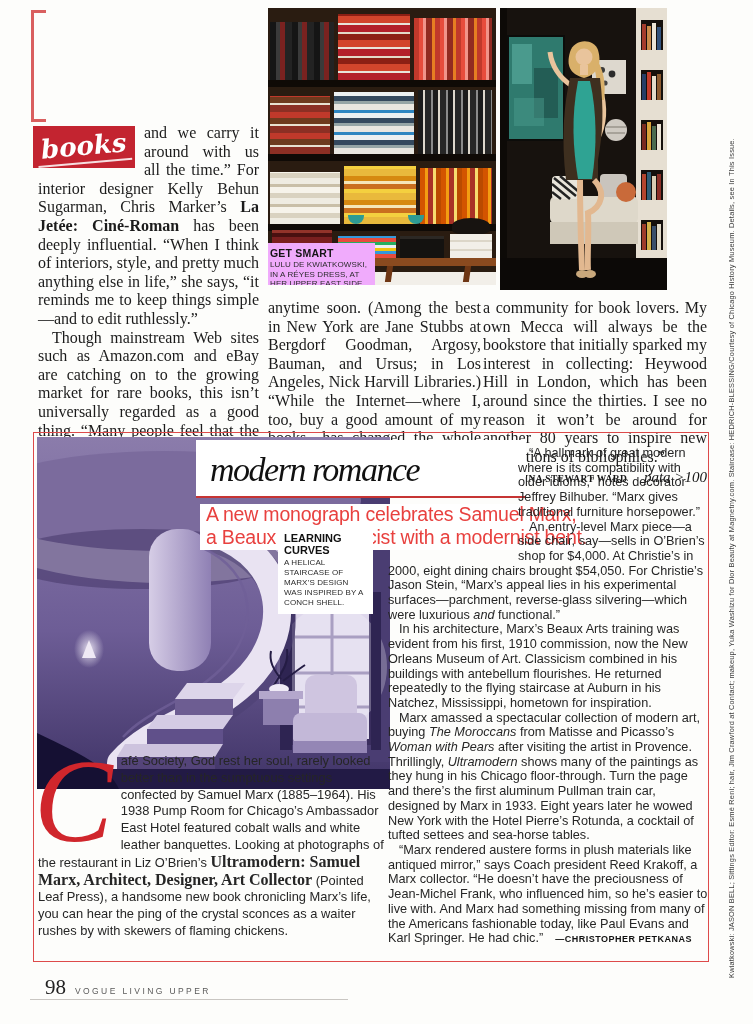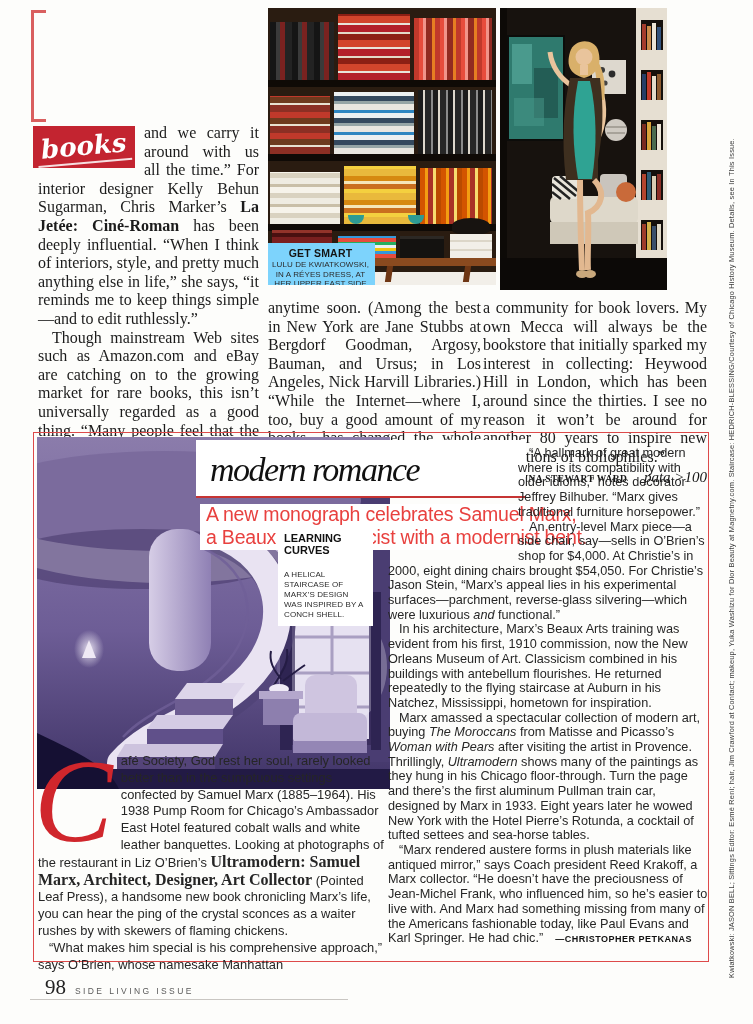--- a/index.html
+++ b/index.html
@@ -47,43 +47,43 @@
   .bowl{position:absolute;width:16px;height:9px;background:#2e9b94;border-radius:0 0 8px 8px;}
   .benchtop{position:absolute;left:0;top:250px;width:228px;height:8px;background:#8a4a1f;}
   .bench-leg{position:absolute;top:258px;width:6px;height:16px;background:#6e3614;transform:skewX(-8deg);}
   .pb-floor{position:absolute;left:0;top:264px;width:228px;height:13px;background:#f2efe9;}
   .it-redstack{left:4px;top:222px;width:60px;height:28px;background:repeating-linear-gradient(0deg,#7a1f1f 0 6px,#4a1010 6px 10px,#93332a 10px 15px);}
   .it-mags{left:70px;top:228px;width:58px;height:22px;background:repeating-linear-gradient(0deg,#e74c3c 0 4px,#3498db 4px 7px,#f1c40f 7px 10px,#ecf0f1 10px 13px,#27ae60 13px 16px);}
   .it-box{left:132px;top:228px;width:44px;height:22px;background:#141210;border-top:3px solid #2c2824;}
   .it-white{left:182px;top:226px;width:42px;height:24px;background:repeating-linear-gradient(0deg,#f2efe8 0 7px,#dcd6c8 7px 9px);}
   .it-bag{left:184px;top:210px;width:38px;height:16px;background:#171310;border-radius:50% 50% 25% 25%;}
 
-  .caption-gs{position:absolute;left:0;top:235px;width:107px;height:42px;background:#7dd3fc;
-              padding:4px 4px 0 2px;box-sizing:border-box;font-family:"Liberation Sans",sans-serif;text-align:center;}
+  .caption-gs{position:absolute;left:0;top:235px;width:107px;height:42px;background:#f0abfc;
+              padding:4px 4px 0 2px;box-sizing:border-box;font-family:"Liberation Sans",sans-serif;}
   .cap-title{font-size:10.5px;font-weight:800;letter-spacing:.2px;color:#141414;}
   .cap-body{font-size:8px;line-height:9.6px;letter-spacing:.1px;color:#2b2b2b;margin-top:1px;}
 
   
   .photo-woman{position:absolute;left:500px;top:8px;width:167px;height:282px;background:#17120e;overflow:hidden;}
 
   
   .feature-border{position:absolute;left:33px;top:432px;width:676px;height:530px;border:1.5px solid #dd4a4a;box-sizing:border-box;}
   .photo-stairs{position:absolute;left:37px;top:437px;width:353px;height:352px;overflow:hidden;}
   .mr-headbox{position:absolute;left:196px;top:440px;width:330px;height:58px;background:#fff;
               border-bottom:2.5px solid #c63434;box-sizing:border-box;display:flex;align-items:flex-end;padding:0 0 2px 14px;}
   .mr-head{font-family:"Liberation Serif",serif;font-style:italic;font-size:34px;line-height:48px;
            letter-spacing:-1.5px;color:#111;white-space:nowrap;}
   .mr-sub{position:absolute;left:200px;top:504px;}
   .sub-line{display:table;background:#fff;padding:0 6px 2px 6px;color:#e8413f;
             font-family:"Liberation Sans",sans-serif;font-size:19.5px;line-height:21px;letter-spacing:-.2px;}
   .learning{position:absolute;left:278px;top:527px;width:95px;background:#fff;padding:5px 5px 6px 6px;
             box-sizing:border-box;font-family:"Liberation Sans",sans-serif;}
   .lc-title{font-size:11px;font-weight:800;line-height:12px;color:#111;}
   .lc-title span{display:block;}
-  .lc-body{font-size:8px;line-height:10px;color:#2b2b2b;margin-top:14px;letter-spacing:.1px;}
+  .lc-body{font-size:8px;line-height:10px;color:#2b2b2b;margin-top:2px;letter-spacing:.1px;}
 
   .sans{margin:0;font-family:"Liberation Sans",sans-serif;font-size:12.7px;line-height:14.7px;color:#262626;}
   .sans.ind{text-indent:11px;}
   .fcol-right{position:absolute;left:388px;top:446px;width:320px;}
   .fcol-right .spacer{float:left;width:130px;height:115px;}
   .fcol-left{position:absolute;left:38px;top:753px;width:347px;}
   .fcol-left .sans{font-size:12.9px;line-height:16.8px;}
   .dropcap{float:left;font-family:"Liberation Serif",serif;font-style:italic;font-size:118px;line-height:90px;
            color:#d0262c;margin:4px 8px 0 -4px;height:86px;}
   .boldbook{font-family:"Liberation Serif",serif;font-weight:700;font-size:16px;}
@@ -331,24 +331,23 @@
     <p class="sans ind">“A hallmark of great modern where is its compatibility with older idioms,” notes decorator Jeffrey Bilhuber. “Marx gives traditional furniture horsepower.”</p>
     <p class="sans ind"><span>An entry-level Marx piece—a side chair, say—sells in O’Brien’s shop for $4,000. At Christie’s in 2000, eight dining chairs brought $54,050. For Christie’s Jason Stein, “Marx’s appeal lies in his experimental surfaces—parchment, reverse-glass silvering—which were luxurious </span><i>and</i><span> functional.”</span></p>
     <p class="sans ind">In his architecture, Marx’s Beaux Arts training was evident from his first, 1910 commission, now the New Orleans Museum of Art. Classicism combined in his buildings with antebellum flourishes. He returned repeatedly to the flying staircase at Auburn in his Natchez, Mississippi, hometown for inspiration.</p>
     <p class="sans ind"><span>Marx amassed a spectacular collection of modern art, buying </span><i>The Moroccans</i><span> from Matisse and Picasso’s </span><i>Woman with Pears</i><span> after visiting the artist in Provence. Thrillingly, </span><i>Ultramodern</i><span> shows many of the paintings as they hung in his Chicago floor-through. Turn the page and there’s the first aluminum Pullman train car, designed by Marx in 1933. Eight years later he wowed New York with the Hotel Pierre’s Rotunda, a cocktail of tufted settees and sea-horse tables.</span></p>
     <p class="sans ind"><span>“Marx rendered austere forms in plush materials like antiqued mirror,” says Coach president Reed Krakoff, a Marx collector. “He doesn’t have the preciousness of Jean-Michel Frank, who influenced him, so he’s easier to live with. And Marx had something missing from many of the Americans fashionable today, like Paul Evans and Karl Springer. He had chic.”</span><span class="byline-sans">—CHRISTOPHER PETKANAS</span></p>
   </div>
 
   <div class="fcol-left">
     <span class="dropcap">C</span>
     <p class="sans"><span>afé Society, God rest her soul, rarely looked better than in the sumptuous settings confected by Samuel Marx (1885–1964). His 1938 Pump Room for Chicago’s Ambassador East Hotel featured cobalt walls and white leather banquettes. Looking at photographs of the restaurant in Liz O’Brien’s </span><span class="boldbook">Ultramodern: Samuel Marx, Architect, Designer, Art Collector</span><span> (Pointed Leaf Press), a handsome new book chronicling Marx’s life, you can hear the ping of the crystal sconces as a waiter rushes by with skewers of flaming chickens.</span></p>
-    <p class="sans ind">“What makes him special is his comprehensive approach,” says O’Brien, whose namesake Manhattan</p>
   </div>
 
   <div class="credits">Kwiatkowski: JASON BELL; Sittings Editor: Esmé Reni; hair, Jim Crawford at Contact; makeup, Yuka Washizu for Dior Beauty at Magnetny.com. Staircase: HEDRICH-BLESSING/Courtesy of Chicago History Museum. Details, see In This Issue.</div>
 
   <div class="footer">
     <span class="pageno">98</span>
-    <span class="issue">SIDE LIVING ISSUE</span>
+    <span class="issue">VOGUE LIVING UPPER</span>
   </div>
   <div class="footer-rule"></div>
 
 </div>
 
 </body></html>

